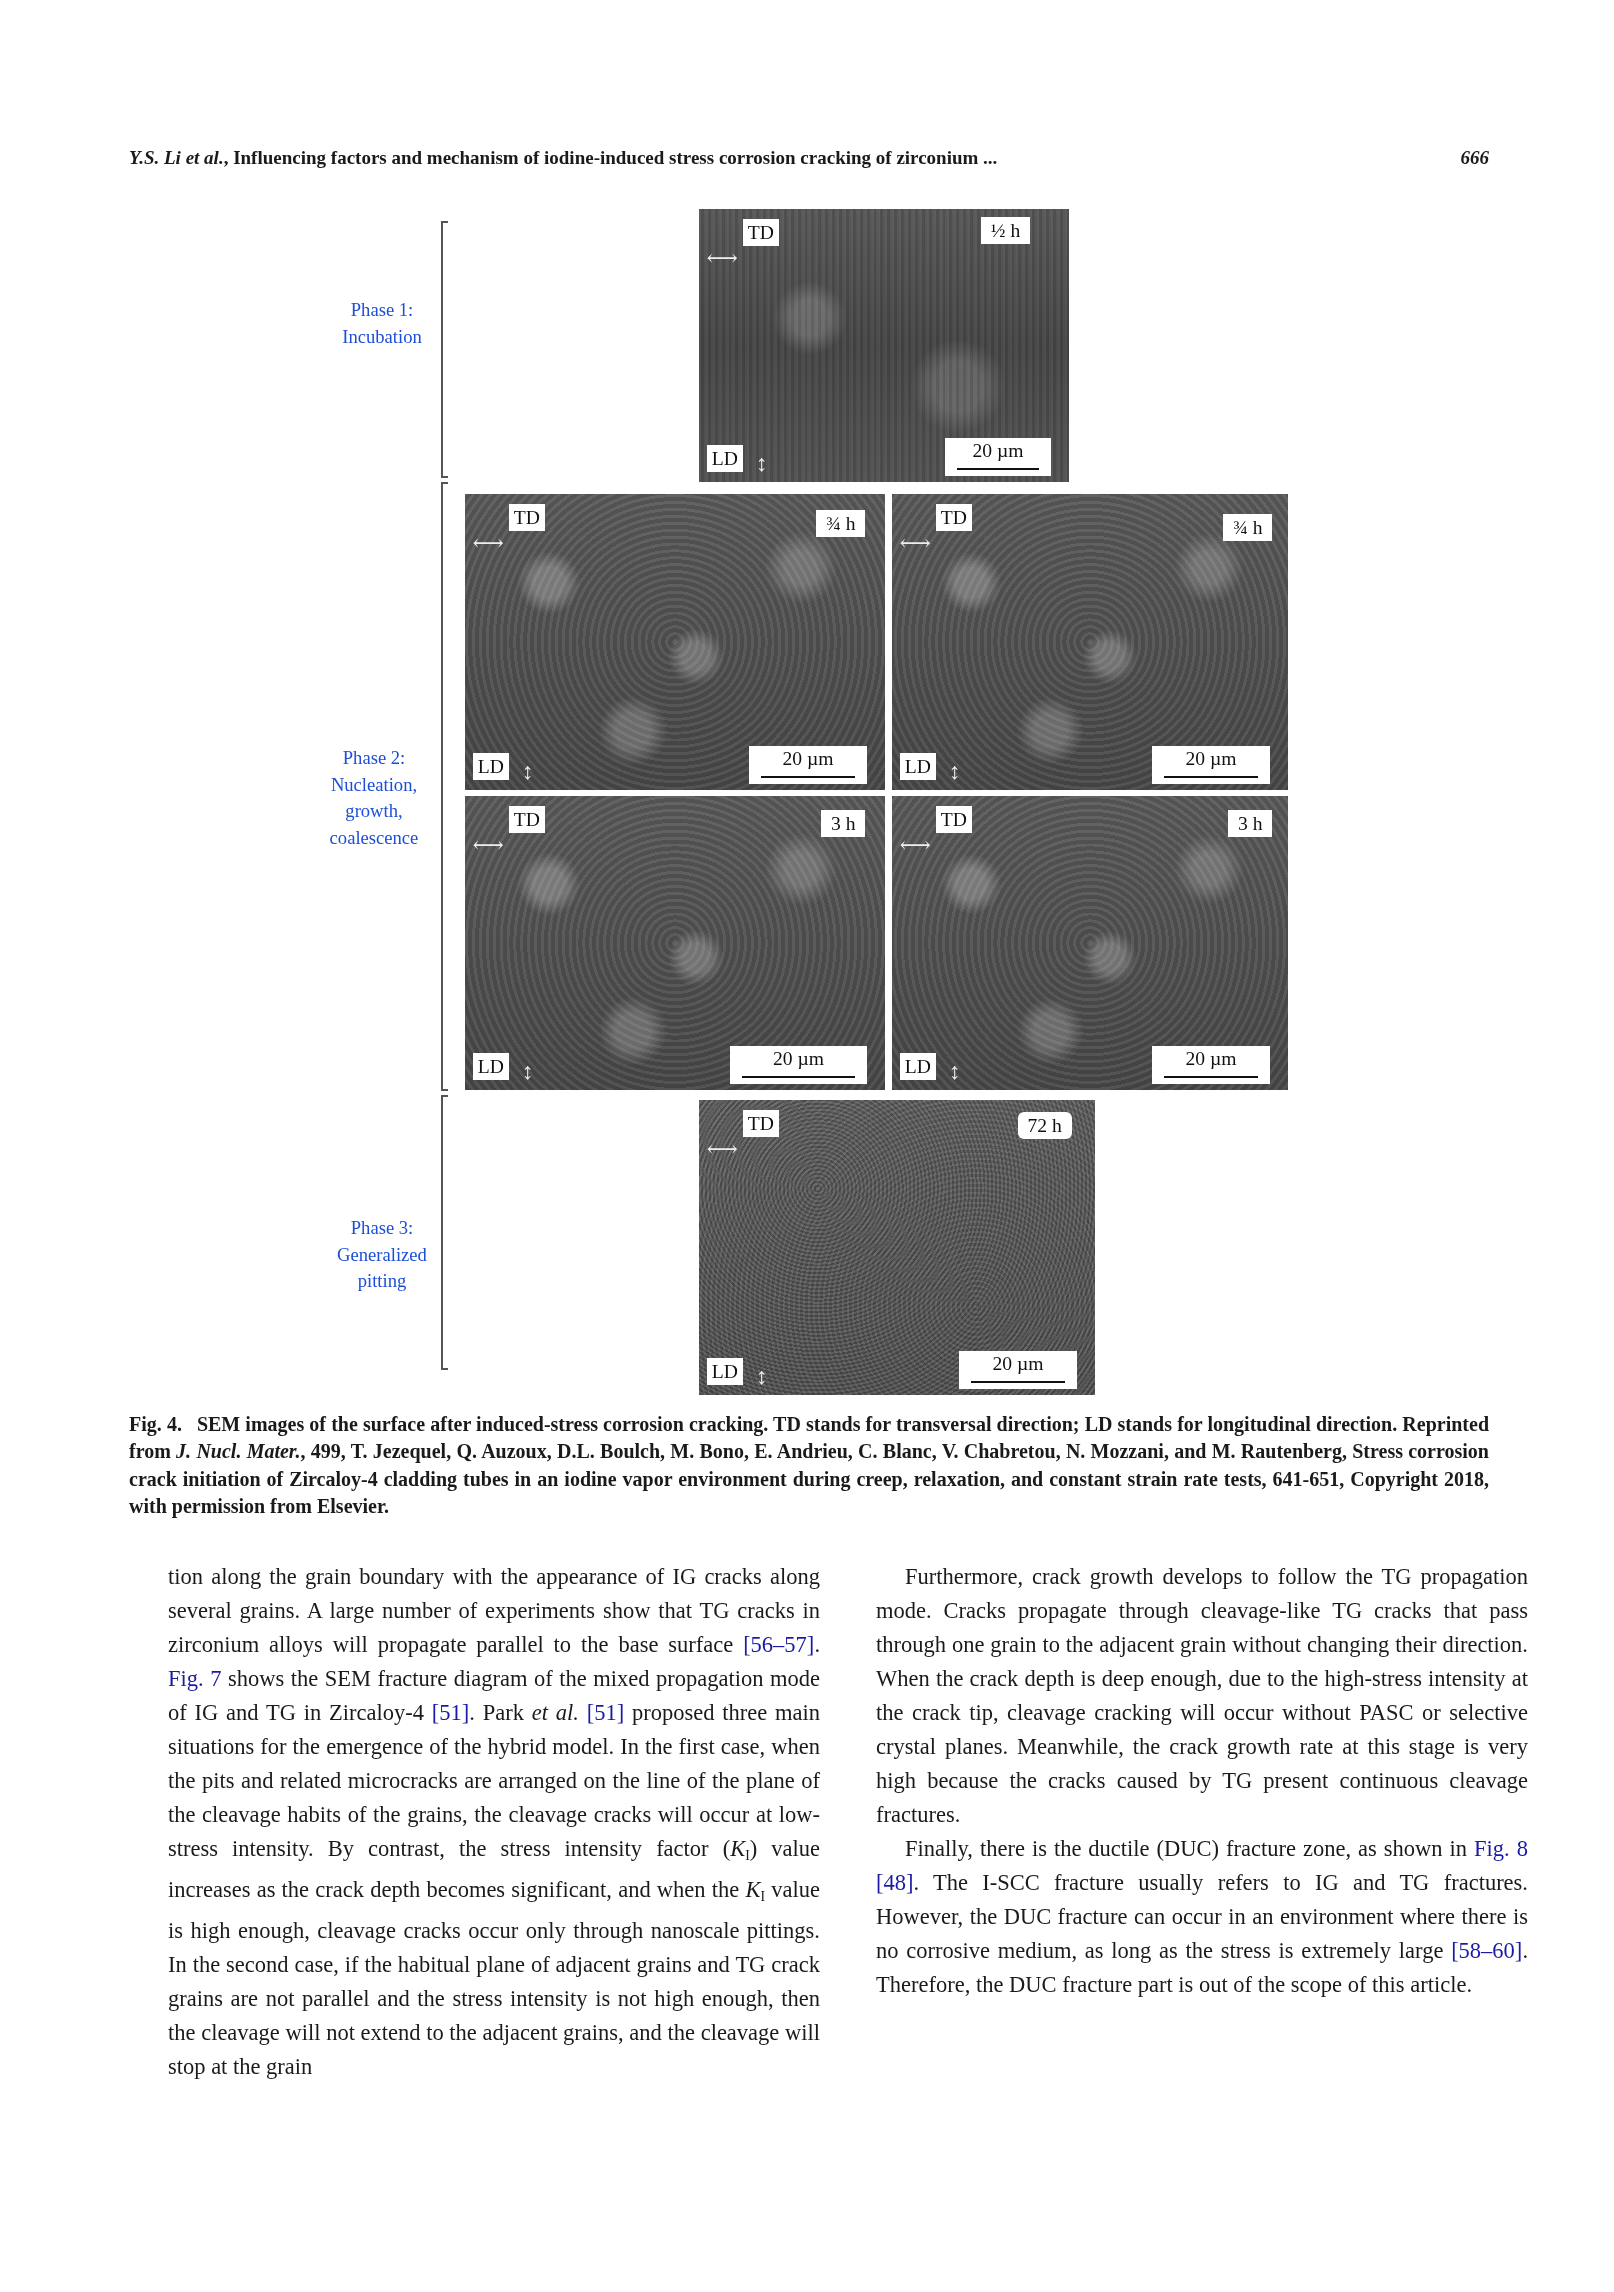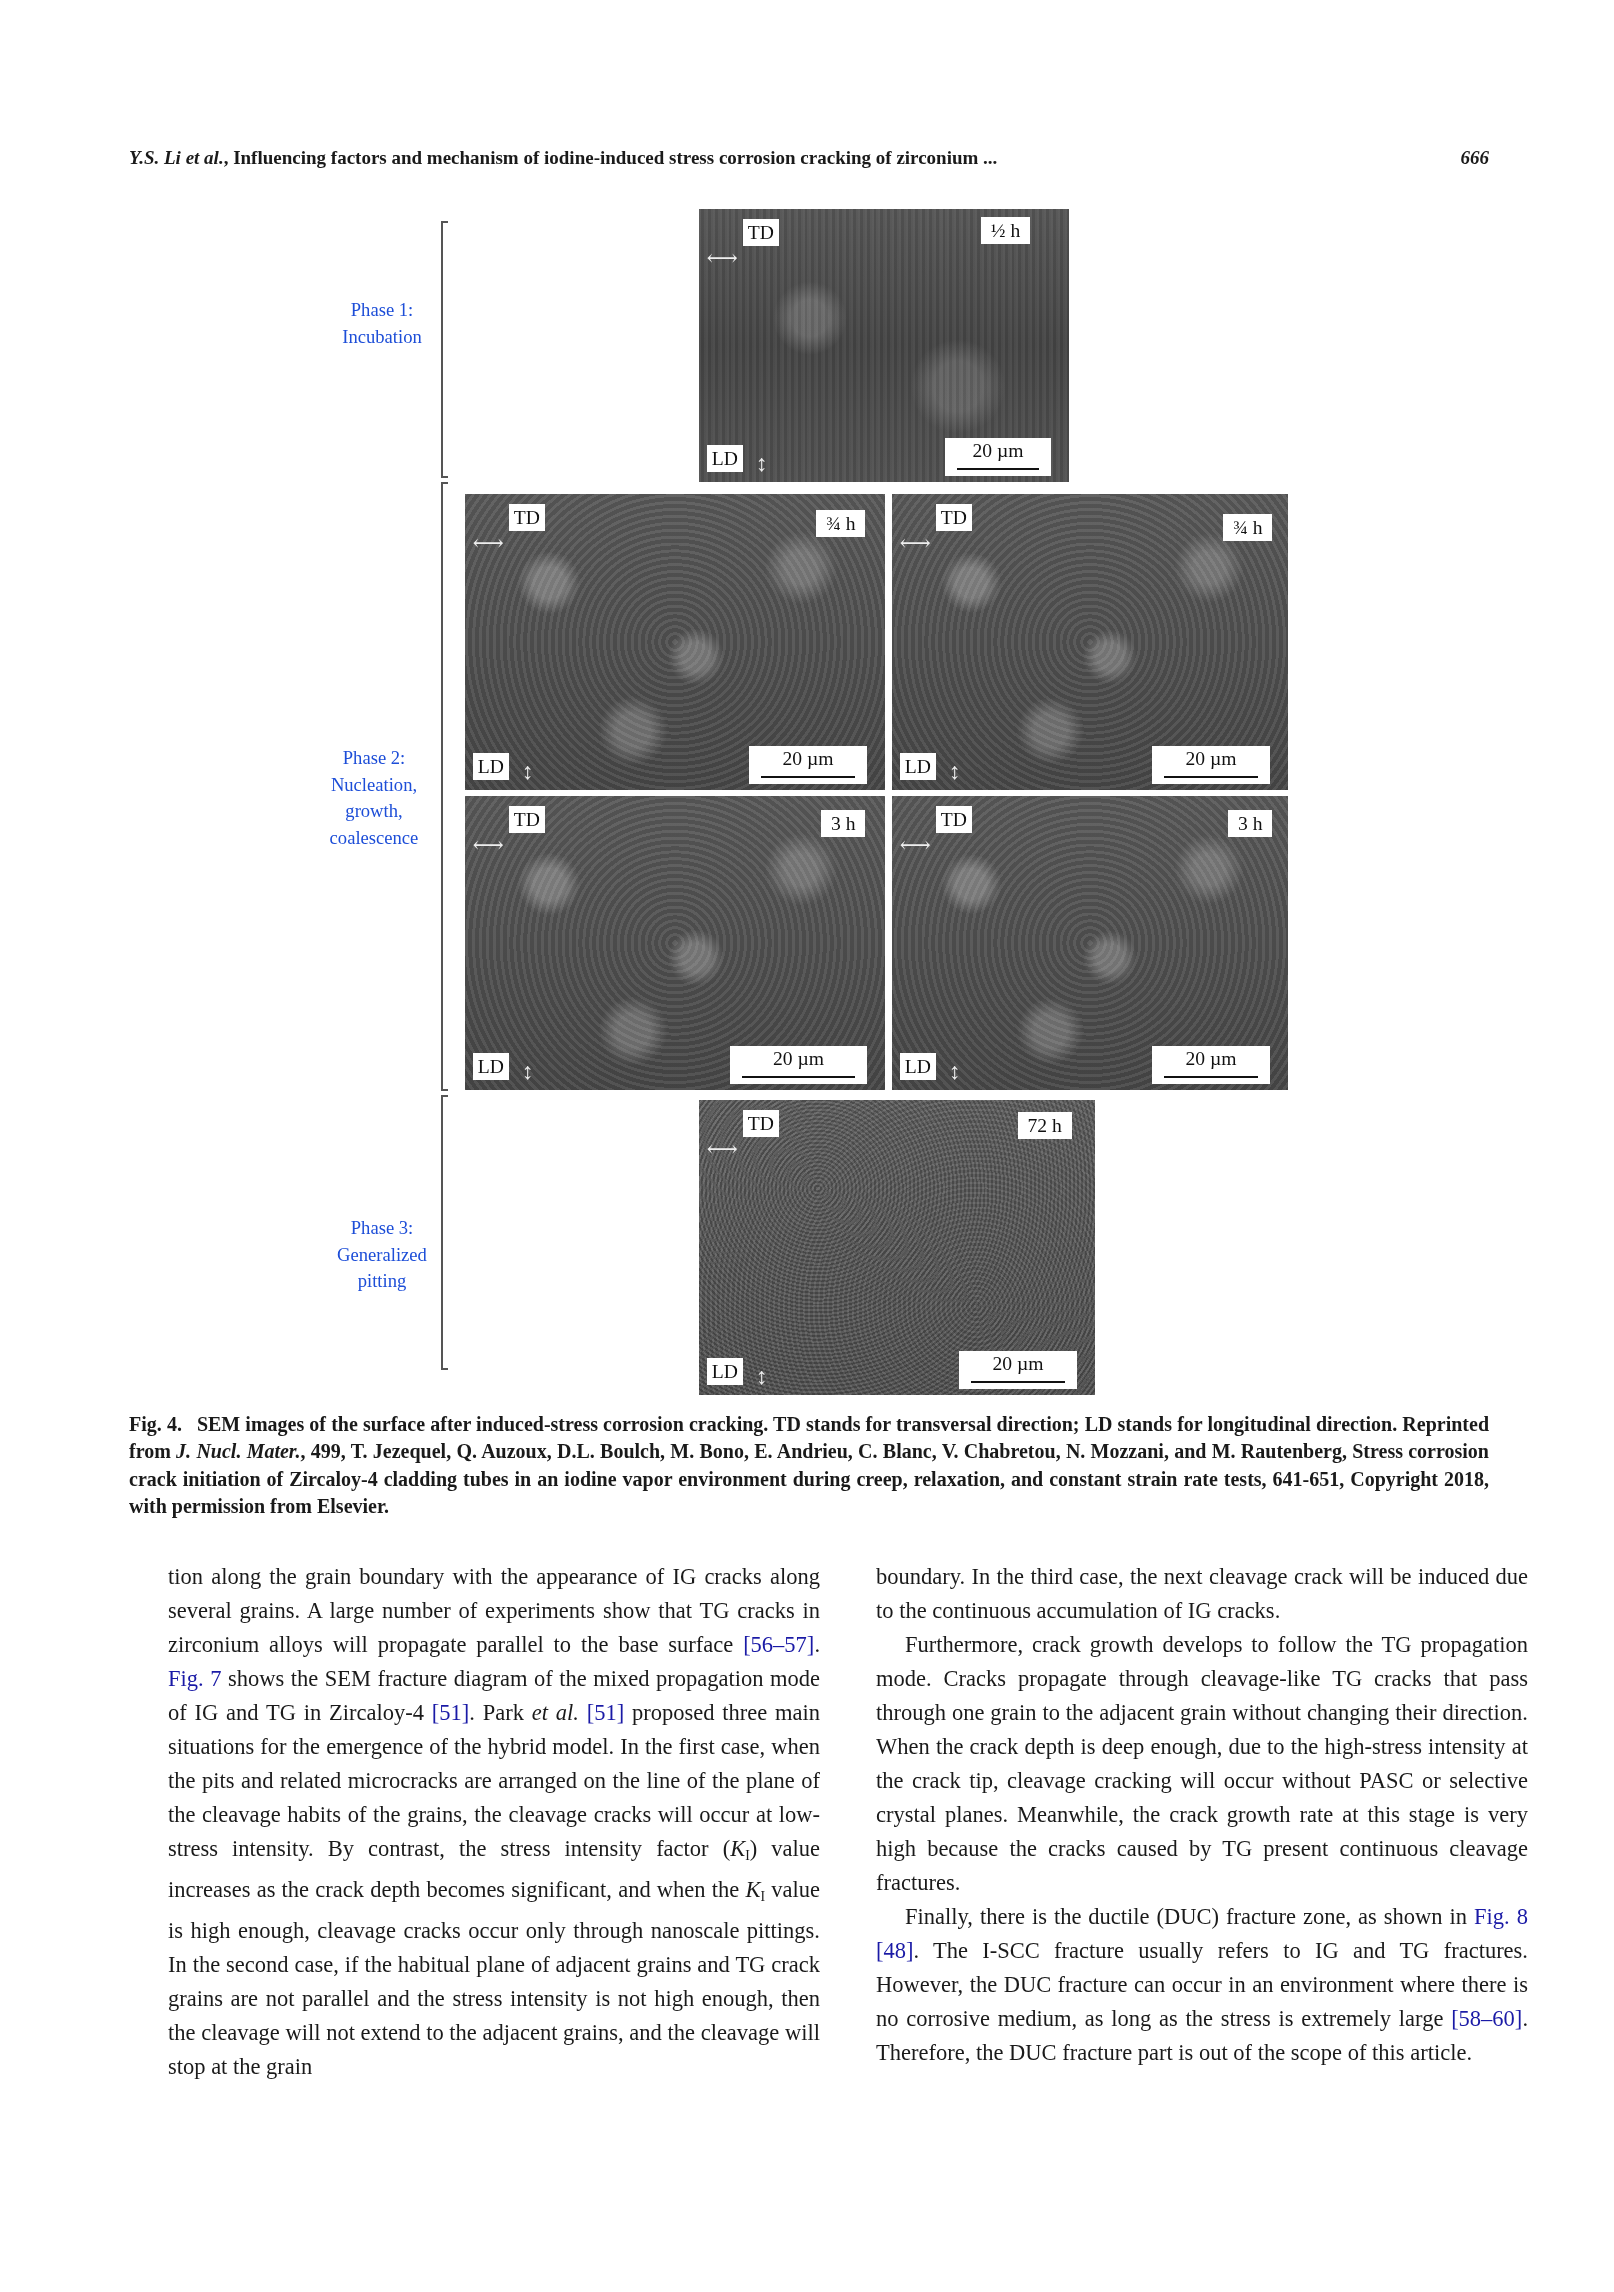--- a/index.html
+++ b/index.html
@@ -127,36 +127,35 @@
   <span class="arrow-h">⟷</span>
   <span class="tag time" style="right:15.7px; top:13.7px;">3 h</span>
   <span class="tag ld">LD</span>
   <span class="arrow-v">↕</span>
   <div class="scalebar" style="width:118px;"><span>20 µm</span><div class="line"></div></div>
 </div>
 
 <div class="sem dense" style="left:699px; top:1100px; width:396px; height:295px;">
   <span class="tag td">TD</span>
   <span class="arrow-h">⟷</span>
-  <span class="tag time" style="right:23.5px; top:11.8px;">72 h</span>
+  <span class="tag time" style="right:23.5px; top:11.8px;border-radius:6px;">72 h</span>
   <span class="tag ld">LD</span>
   <span class="arrow-v">↕</span>
   <div class="scalebar" style="width:118px;"><span>20 µm</span><div class="line"></div></div>
 </div>
 
 <div class="caption">
   <span class="fig-label">Fig. 4.</span><span>SEM images of the surface after induced-stress corrosion cracking. TD stands for transversal direction; LD stands for longitudinal direction. Reprinted from </span><i>J. Nucl. Mater.</i><span>, 499, T. Jezequel, Q. Auzoux, D.L. Boulch, M. Bono, E. Andrieu, C. Blanc, V. Chabretou, N. Mozzani, and M. Rautenberg, Stress corrosion crack initiation of Zircaloy-4 cladding tubes in an iodine vapor environment during creep, relaxation, and constant strain rate tests, 641-651, Copyright 2018, with permission from Elsevier.</span>
 </div>
 
 <div class="col left">
   <p>
     <span>tion along the grain boundary with the appearance of IG cracks along several grains. A large number of experiments show that TG cracks in zirconium alloys will propagate parallel to the base surface </span><a class="ref">[56–57]</a><span>. </span><a class="ref">Fig. 7</a><span> shows the SEM fracture diagram of the mixed propagation mode of IG and TG in Zircaloy-4 </span><a class="ref">[51]</a><span>. Park </span><i>et al.</i><span> </span><a class="ref">[51]</a><span> proposed three main situations for the emergence of the hybrid model. In the first case, when the pits and related microcracks are arranged on the line of the plane of the cleavage habits of the grains, the cleavage cracks will occur at low-stress intensity. By contrast, the stress intensity factor (</span><i>K</i><span class="sub">I</span><span>) value increases as the crack depth becomes significant, and when the </span><i>K</i><span class="sub">I</span><span> value is high enough, cleavage cracks occur only through nanoscale pittings. In the second case, if the habitual plane of adjacent grains and TG crack grains are not parallel and the stress intensity is not high enough, then the cleavage will not extend to the adjacent grains, and the cleavage will stop at the grain</span>
   </p>
 </div>
 
 <div class="col right">
-  <p>boundary. In the third case, the next cleavage crack will be induced due to the continuous accumulation of IG cracks.</p>
   <p class="indent">Furthermore, crack growth develops to follow the TG propagation mode. Cracks propagate through cleavage-like TG cracks that pass through one grain to the adjacent grain without changing their direction. When the crack depth is deep enough, due to the high-stress intensity at the crack tip, cleavage cracking will occur without PASC or selective crystal planes. Meanwhile, the crack growth rate at this stage is very high because the cracks caused by TG present continuous cleavage fractures.</p>
   <p class="indent">
     <span>Finally, there is the ductile (DUC) fracture zone, as shown in </span><a class="ref">Fig. 8</a><span> </span><a class="ref">[48]</a><span>. The I-SCC fracture usually refers to IG and TG fractures. However, the DUC fracture can occur in an environment where there is no corrosive medium, as long as the stress is extremely large </span><a class="ref">[58–60]</a><span>. Therefore, the DUC fracture part is out of the scope of this article.</span>
   </p>
 </div>
 
 
 </body></html>

